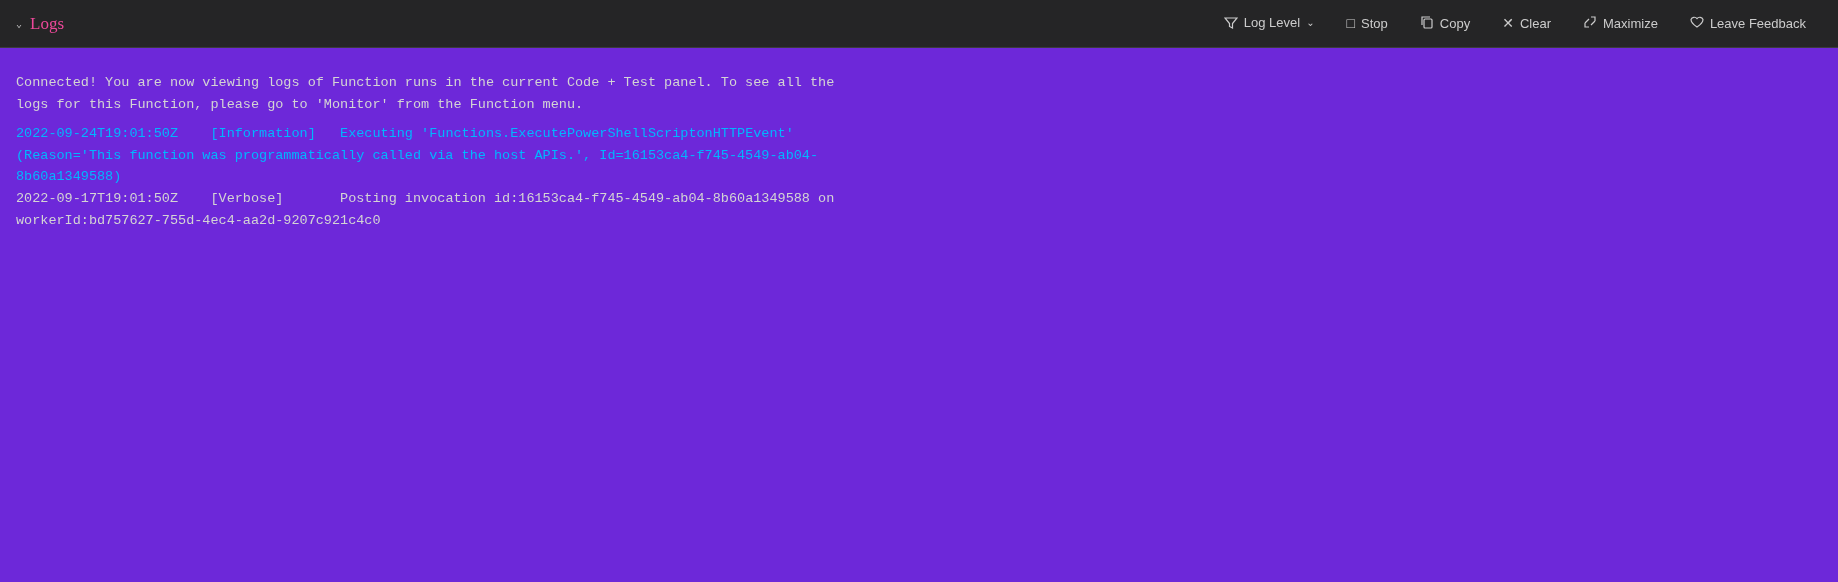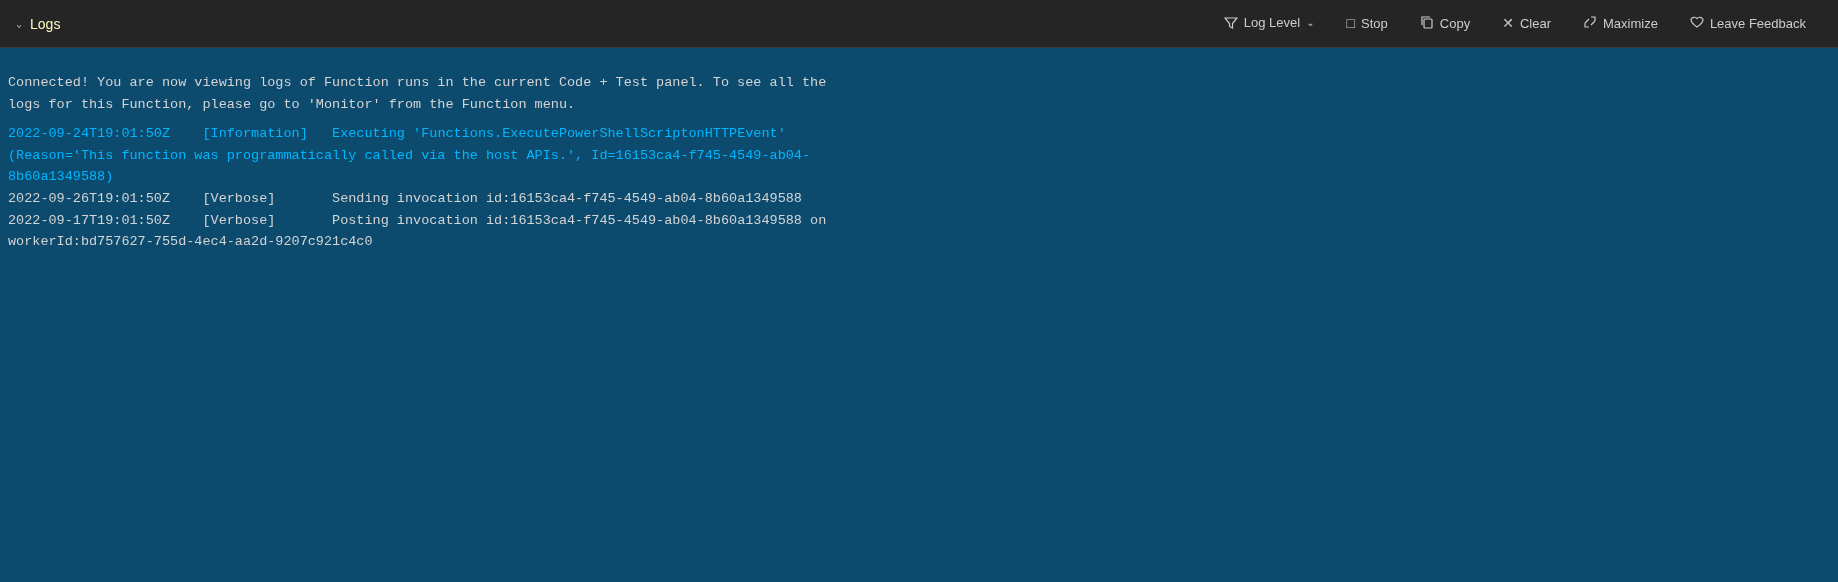--- a/index.html
+++ b/index.html
@@ -27,23 +27,23 @@
       display: flex;
       align-items: center;
       gap: 8px;
       flex: 1;
     }
 
     .toolbar-section-label {
       display: flex;
       align-items: center;
       gap: 6px;
-      font-size: 14px;
-      color: #fef9c3;
-      font-family: Liberation Sans, sans-serif;
+      font-size: 17px;
+      color: #ec4899;
+      font-family: Liberation Serif, serif;
       font-weight: 500;
     }
 
     .chevron-icon {
       font-size: 10px;
       color: #cccccc;
     }
 
     .toolbar-right {
       display: flex;
@@ -77,22 +77,22 @@
       padding: 6px 16px;
       font-size: 13px;
       color: #cccccc;
       background: transparent;
       border: none;
       cursor: pointer;
       font-family: 'Segoe UI', sans-serif;
     }
 
     .log-area {
-      background: #0c4a6e;
-      padding: 16px 8px;
+      background: #6d28d9;
+      padding: 16px 16px;
       height: calc(582px - 48px);
       overflow-y: auto;
       font-size: 13.5px;
       line-height: 1.6;
     }
 
     .log-line {
       white-space: pre-wrap;
       word-break: break-all;
     }
@@ -180,19 +180,18 @@
 
   <div class="log-area">
     <div class="spacer-line"></div>
     <div class="log-line log-white">Connected! You are now viewing logs of Function runs in the current Code + Test panel. To see all the
 logs for this Function, please go to 'Monitor' from the Function menu.</div>
     <div class="spacer-line"></div>
     <div id="log-entries">
         <div class="log-line log-cyan">2022-09-24T19:01:50Z	[Information]	Executing 'Functions.ExecutePowerShellScriptonHTTPEvent'
 (Reason='This function was programmatically called via the host APIs.', Id=16153ca4-f745-4549-ab04-
 8b60a1349588)</div>
-        <div class="log-line log-white">2022-09-26T19:01:50Z	[Verbose]	Sending invocation id:16153ca4-f745-4549-ab04-8b60a1349588</div>
         <div class="log-line log-white">2022-09-17T19:01:50Z	[Verbose]	Posting invocation id:16153ca4-f745-4549-ab04-8b60a1349588 on
 workerId:bd757627-755d-4ec4-aa2d-9207c921c4c0</div>
       </div>
   </div>
 
 </div>
 
 </body></html>

